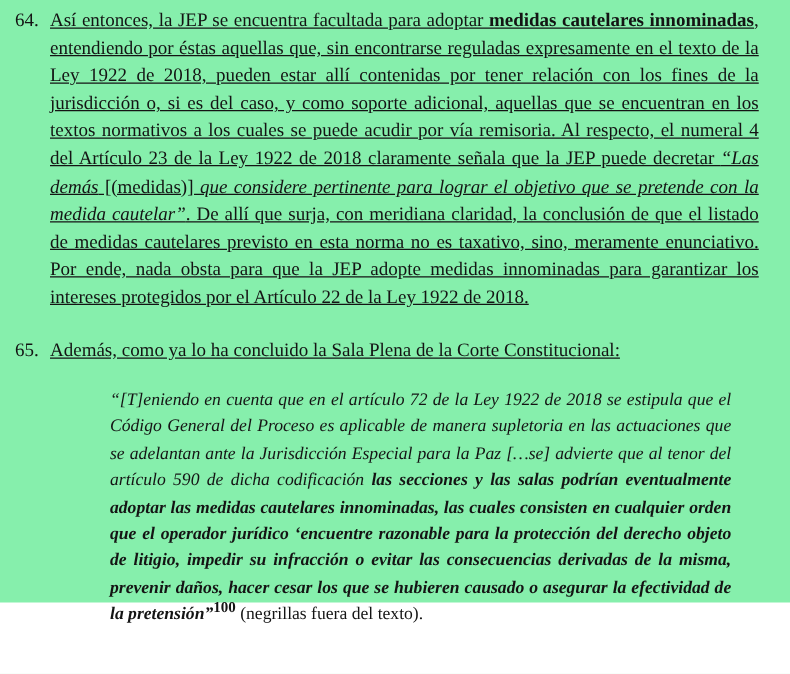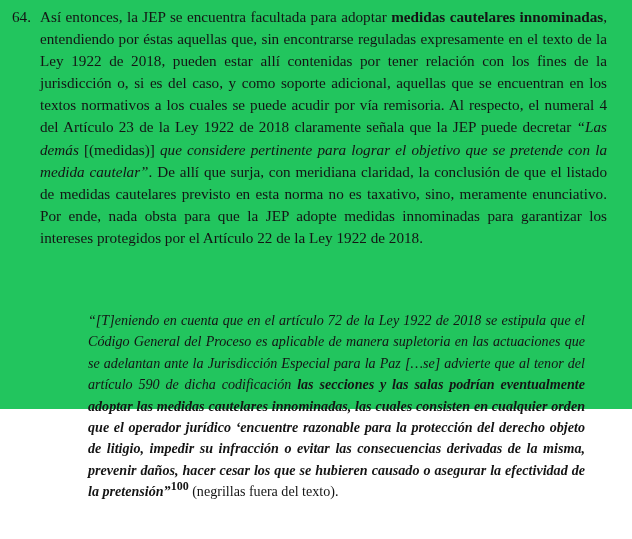--- a/index.html
+++ b/index.html
@@ -12,22 +12,22 @@
     height: 539px;
     font-family: "Liberation Serif", "DejaVu Serif", serif;
     color: #141414;
     -webkit-font-smoothing: antialiased;
     overflow: hidden;
   }
 
   .page {
     position: relative;
     width: 632px;
-    height: 409px;
-    background: #22c55e;
+    height: 482px;
+    background: #86efac;
   }
 
   
   .para {
     position: absolute;
     display: flex;
     align-items: flex-start;
   }
   .para-num {
     width: 30px;
@@ -39,20 +39,21 @@
     line-height: 22.1px;
     white-space: nowrap;
   }
   .para-body {
     flex: 1 1 auto;
     font-size: 15.2px;
     line-height: 22.1px;
     text-align: justify;
     text-justify: inter-word;
     hyphens: none;
+    text-decoration: underline;
   }
 
   #para-64 {
     left: 10px;
     top: 6px;
     width: 597px;
   }
   #para-65 {
     left: 10px;
     top: 270px;
@@ -88,16 +89,20 @@
 </head>
 <body>
 
 <div class="page">
 
   <div class="para" id="para-64">
     <div class="para-num">64.</div>
     <div class="para-body"><span class="roman">Así entonces, la JEP se encuentra facultada para adoptar </span><b>medidas cautelares innominadas</b><span class="roman">, entendiendo por éstas aquellas que, sin encontrarse reguladas expresamente en el texto de la Ley 1922 de 2018, pueden estar allí contenidas por tener relación con los fines de la jurisdicción o, si es del caso, y como soporte adicional, aquellas que se encuentran en los textos normativos a los cuales se puede acudir por vía remisoria. Al respecto, el numeral 4 del Artículo 23 de la Ley 1922 de 2018 claramente señala que la JEP puede decretar </span><i>“Las demás</i><span class="roman"> [(medidas)] </span><i>que considere pertinente para lograr el objetivo que se pretende con la medida cautelar”</i><span class="roman">. De allí que surja, con meridiana claridad, la conclusión de que el listado de medidas cautelares previsto en esta norma no es taxativo, sino, meramente enunciativo. Por ende, nada obsta para que la JEP adopte medidas innominadas para garantizar los intereses protegidos por el Artículo 22 de la Ley 1922 de 2018.</span></div>
   </div>
 
+  <div class="para" id="para-65">
+    <div class="para-num">65.</div>
+    <div class="para-body"><span class="roman">Además, como ya lo ha concluido la Sala Plena de la Corte Constitucional:</span></div>
+  </div>
 
   <div class="quote"><i>“[T]eniendo en cuenta que en el artículo 72 de la Ley 1922 de 2018 se estipula que el Código General del Proceso es aplicable de manera supletoria en las actuaciones que se adelantan ante la Jurisdicción Especial para la Paz […se] advierte que al tenor del artículo 590 de dicha codificación </i><span class="bi">las secciones y las salas podrían eventualmente adoptar las medidas cautelares innominadas, las cuales consisten en cualquier orden que el operador jurídico ‘encuentre razonable para la protección del derecho objeto de litigio, impedir su infracción o evitar las consecuencias derivadas de la misma, prevenir daños, hacer cesar los que se hubieren causado o asegurar la efectividad de la pretensión”</span><sup class="fn">100</sup><span class="roman"> (negrillas fuera del texto).</span></div>
 
 </div>
 
 </body></html>

